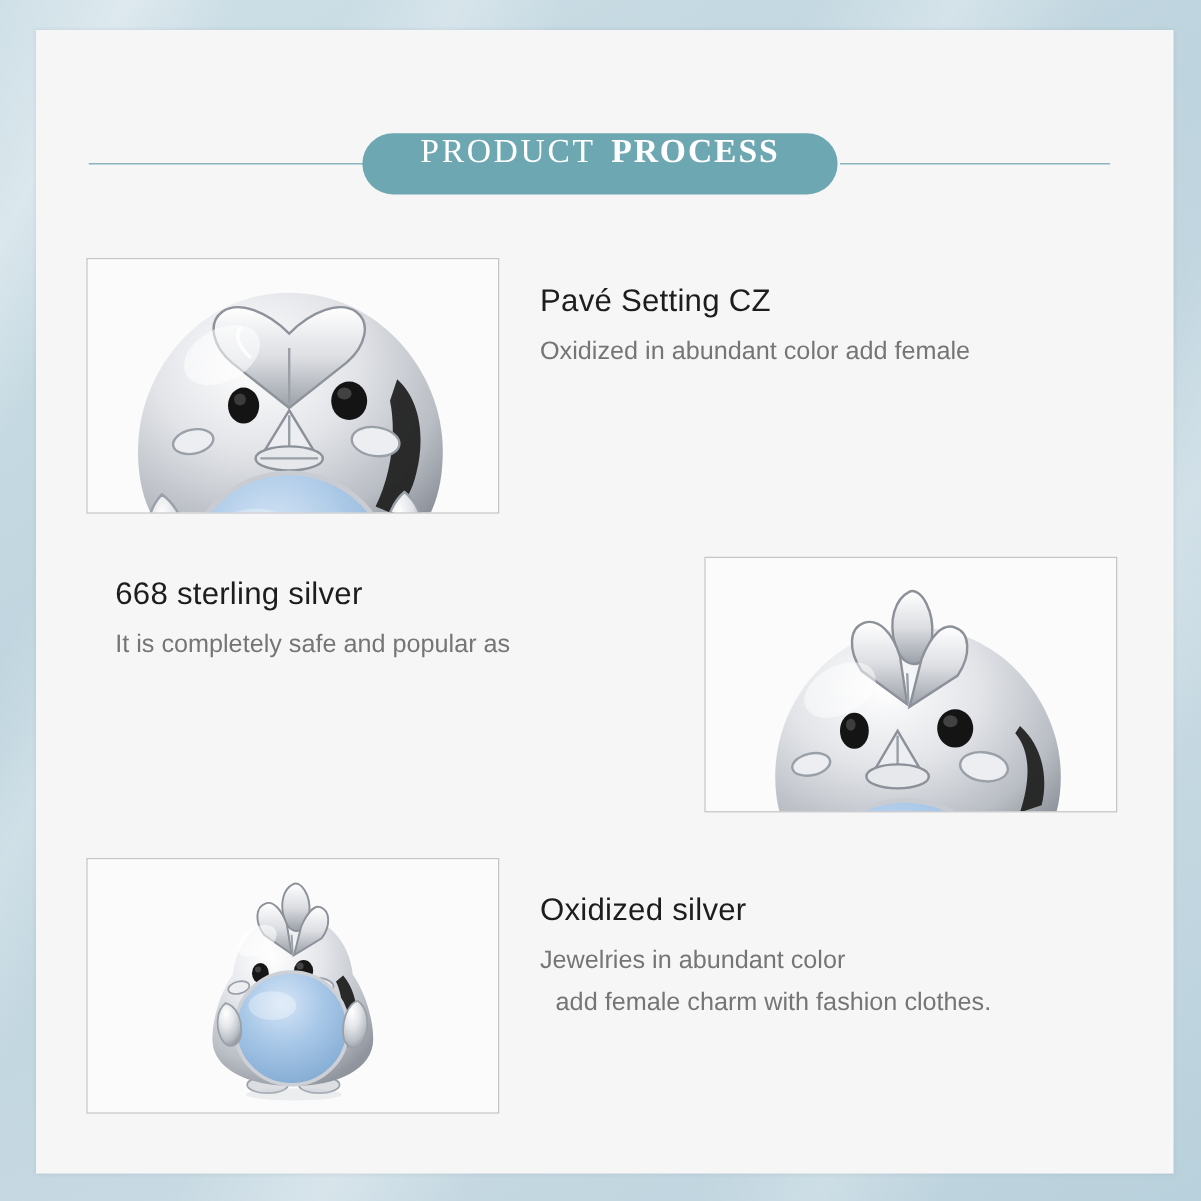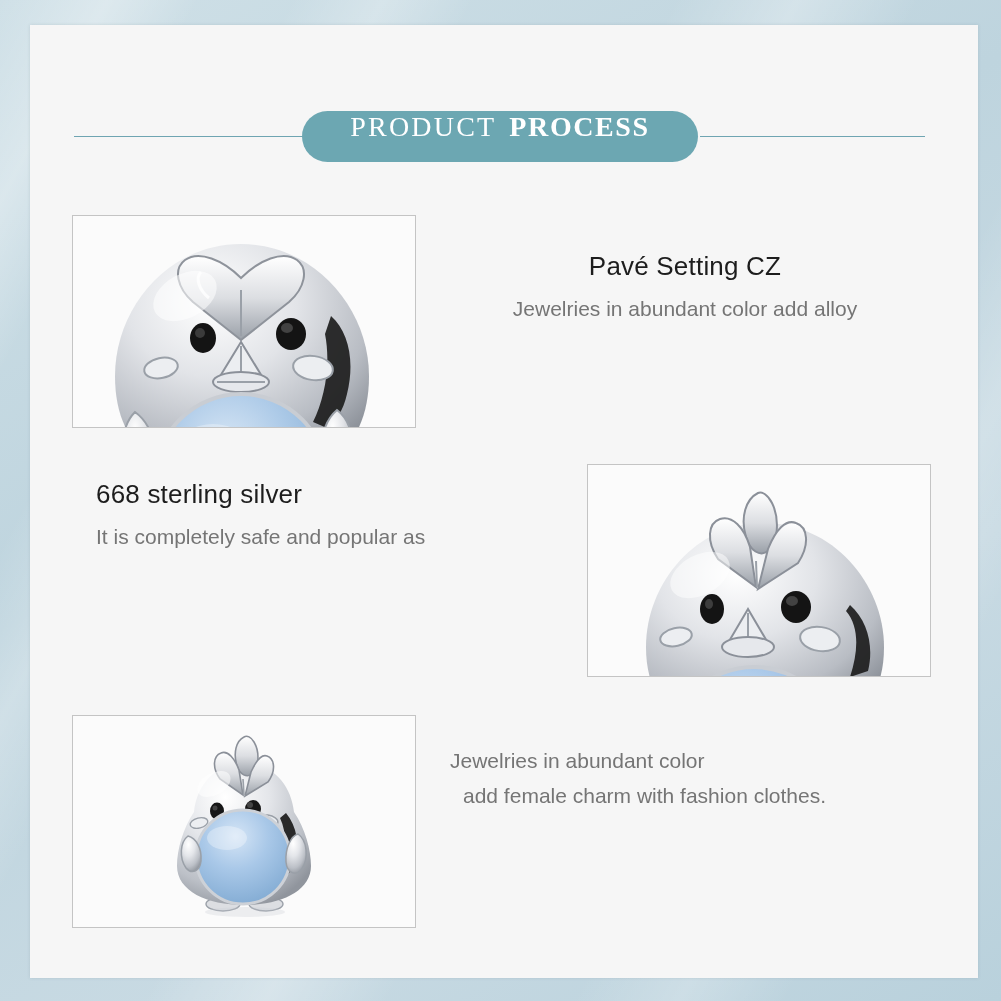--- a/index.html
+++ b/index.html
@@ -185,23 +185,23 @@
             <ellipse cx="140" cy="230" rx="34" ry="22" fill="#ffffff" opacity="0.30"></ellipse>
 
             <path d="M62 196 C 48 210 46 238 56 256 C 66 268 80 262 82 246 C 84 226 76 206 62 196 Z" fill="url(#bodyG1)" stroke="#9aa0a8" stroke-width="2"></path>
             <path d="M264 194 C 280 206 284 234 274 254 C 264 268 250 262 248 244 C 246 224 252 204 264 194 Z" fill="url(#bodyG1)" stroke="#9aa0a8" stroke-width="2"></path>
 
             <ellipse cx="112" cy="80" rx="34" ry="22" fill="#ffffff" opacity="0.55" transform="rotate(-28 112 80)"></ellipse>
           </g>
         </svg>
       </div>
 
-      <div class="text-block" style="left:420px; top:226px; width:470px;text-align:center;">
+      <div class="text-block" style="left:420px; top:210px; width:470px;">
         <div class="t-title">Pavé Setting CZ</div>
-        <div class="t-line">Jewelries in abundant color add alloy</div>
+        <div class="t-line">Oxidized in abundant color add female</div>
       </div>
     </div>
 
     <div class="row">
 
       <div class="text-block" style="left:66px; top:454px; width:440px;">
         <div class="t-title">668 sterling silver</div>
         <div class="t-line">It is completely safe and popular as</div>
       </div>
 
@@ -318,19 +318,20 @@
             <path d="M225 118 C 234 124 236 142 229 153 C 223 161 214 157 213 146 C 212 132 218 120 225 118 Z" fill="url(#bodyG3)" stroke="#9aa0a8" stroke-width="1.5"></path>
 
             <ellipse cx="141" cy="68" rx="18" ry="11" fill="#ffffff" opacity="0.55" transform="rotate(-30 141 68)"></ellipse>
 
             <ellipse cx="172" cy="196" rx="40" ry="5" fill="#c9ced4" opacity="0.30"></ellipse>
           </g>
         </svg>
       </div>
 
       <div class="text-block" style="left:420px; top:718px; width:470px;">
+        <div class="t-title">Oxidized silver</div>
         <div class="t-line">Jewelries in abundant color</div>
         <div class="t-line indent">add female charm with fashion clothes.</div>
       </div>
     </div>
 
   </div>
 </div>
 
 </body></html>

